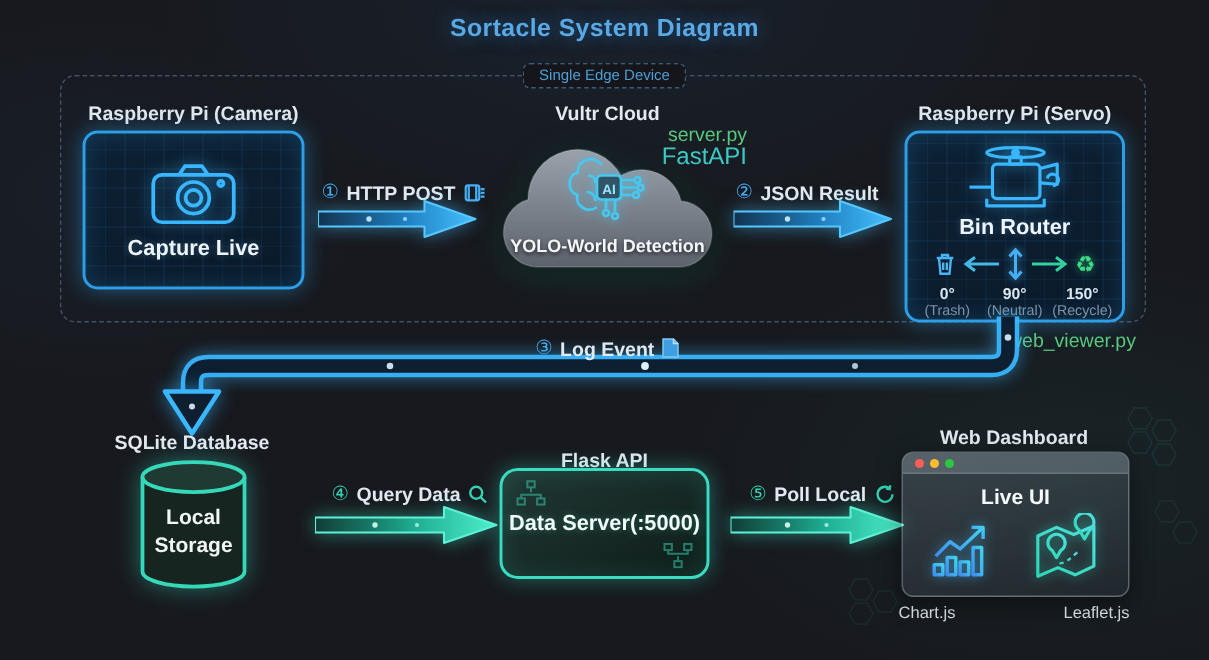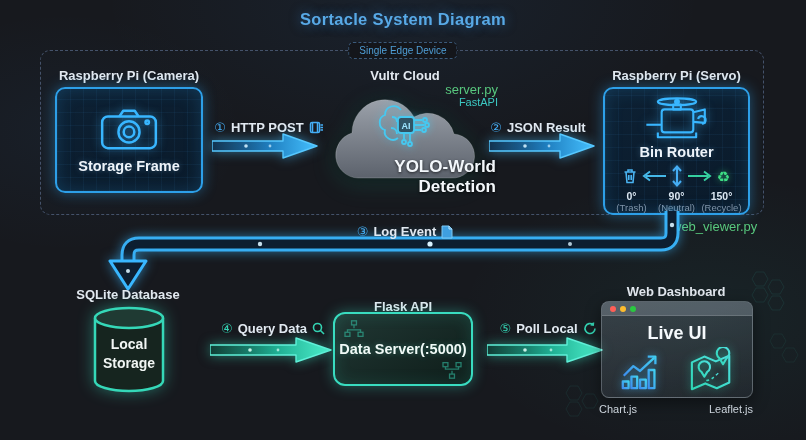--- a/index.html
+++ b/index.html
@@ -24,31 +24,31 @@
   .node-title { position:absolute; font-size:13px; font-weight:600; color:#e3e9f0; text-align:center; }
   .blue-box { position:absolute; border-radius:10px; border:2px solid #2d9fe8;
     background:
       repeating-linear-gradient(0deg, rgba(70,170,255,.06) 0 1px, transparent 1px 13px),
       repeating-linear-gradient(90deg, rgba(70,170,255,.06) 0 1px, transparent 1px 13px),
       linear-gradient(160deg,#0d2134,#0a1a2a);
     box-shadow:0 0 14px rgba(45,159,232,.45), inset 0 0 18px rgba(45,159,232,.22);
     display:flex; flex-direction:column; align-items:center; justify-content:center; }
   .box-label { font-size:14.5px; font-weight:600; color:#eef4fa; text-shadow:0 0 6px rgba(120,200,255,.3); }
   .green-tag { position:absolute; font-size:13px; color:#58c87e; text-align:center; }
-  .teal-tag  { position:absolute; font-size:11px; color:#3cc9c4; text-align:center; }
+  .teal-tag  { position:absolute; font-size:16px; color:#3cc9c4; text-align:center; }
   .gray-tag  { position:absolute; font-size:11px; color:#ccd4dc; text-align:center; }
   .arrow-label { position:absolute; display:flex; align-items:center; justify-content:center; gap:5px;
     font-size:13px; font-weight:600; color:#e2e9f1; white-space:nowrap; }
   .num-blue { color:#45aef5; font-weight:400; font-size:13px; }
   .num-teal { color:#34d2b2; font-weight:400; font-size:13px; }
   .flow-arrow { position:absolute; filter:drop-shadow(0 0 6px rgba(69,192,255,.55)); }
   .flow-arrow.teal { filter:drop-shadow(0 0 6px rgba(53,216,184,.55)); }
   .cloud-wrap { position:absolute; left:322px; top:86px; width:166px; height:97px; }
-  .cloud-text { position:absolute; left:314px; top:157px; width:182px; text-align:right;
-    font-size:17px; font-weight:600; color:#f3f7fb; text-shadow:0 1px 3px rgba(0,0,0,.7); }
+  .cloud-text { position:absolute; left:314px; top:157px; width:182px; text-align:center;
+    font-size:12px; font-weight:600; color:#f3f7fb; text-shadow:0 1px 3px rgba(0,0,0,.7); }
   .servo-deg { display:grid; grid-template-columns:repeat(3,45px); text-align:center; margin-top:3px; }
   .servo-deg .ang { font-size:10.5px; color:#dbe7f2; font-weight:600; }
   .servo-deg .nm  { font-size:9.5px; color:#7f93a8; }
   .icon-row { display:flex; align-items:center; gap:4px; margin-top:5px; }
   .recycle-glyph { font-size:15px; color:#3ddc84; line-height:1; text-shadow:0 0 6px rgba(61,220,132,.6); }
   .teal-box { position:absolute; left:333px; top:312px; width:140px; height:74px; border-radius:12px;
     border:2px solid #39dcc0;
     background:linear-gradient(150deg, rgba(42,86,74,.5), rgba(14,29,25,.95));
     box-shadow:0 0 14px rgba(57,220,192,.4), inset 0 0 16px rgba(57,220,192,.16);
     display:flex; flex-direction:row; align-items:center; justify-content:center; }
@@ -57,21 +57,21 @@
   .cyl-wrap { position:absolute; left:92px; top:305px; width:74px; height:90px;
     filter:drop-shadow(0 0 8px rgba(53,216,184,.45)); }
   .cyl-text { position:absolute; left:92px; top:335px; width:74px; text-align:center;
     font-size:14px; line-height:1.35; font-weight:700; color:#f1f6f4; }
   .browser { position:absolute; left:601px; top:301px; width:152px; height:97px; border-radius:8px;
     background:linear-gradient(165deg, rgba(160,175,190,.24), rgba(110,125,140,.10));
     border:1px solid rgba(230,240,250,.28); box-shadow:0 5px 16px rgba(0,0,0,.45); overflow:hidden; }
   .browser-bar { height:14px; background:rgba(200,215,228,.22); border-bottom:1px solid rgba(255,255,255,.14);
     display:flex; align-items:center; gap:4px; padding-left:8px; }
   .dot { width:6px; height:6px; border-radius:50%; }
-  .browser-title { text-align:center; margin-top:7px; font-size:18px; font-weight:600; color:#f5f9fc; }
+  .browser-title { text-align:center; margin-top:7px; font-size:14px; font-weight:600; color:#f5f9fc; }
   .browser-icons { display:flex; justify-content:space-between; padding:3px 16px 0 16px; }
   .pipe { position:absolute; left:100px; top:205px; }
   .hexdec { position:absolute; opacity:.6; }
 </style>
 </head>
 <body>
 
 <div class="canvas">
 
   <svg width="0" height="0" style="position:absolute">
@@ -130,21 +130,21 @@
 
   <div class="node-title" style="left:55px; top:68px; width:148px">Raspberry Pi (Camera)</div>
   <div class="blue-box" style="left:55px; top:87px; width:148px; height:106px">
     <svg width="62" height="46" viewBox="0 0 64 48" fill="none" stroke="#38b6ff" stroke-width="2.6" stroke-linejoin="round" style="filter:drop-shadow(0 0 5px rgba(56,182,255,.6))">
       <path d="M22 11 l4-6 h12 l4 6"></path>
       <rect x="4" y="11" width="56" height="33" rx="6"></rect>
       <circle cx="32" cy="27" r="11"></circle>
       <circle cx="32" cy="27" r="5.5"></circle>
       <circle cx="51" cy="17" r="1.8"></circle>
     </svg>
-    <div class="box-label" style="margin-top:6px">Storage Frame</div>
+    <div class="box-label" style="margin-top:6px">Capture Live</div>
   </div>
 
   <div class="arrow-label" style="left:206px; top:120px; width:126px">
     <span class="num-blue">①</span>
     <span>HTTP POST</span>
     <svg width="15" height="13" viewBox="0 0 15 13" fill="none" stroke="#45aef5" stroke-width="1.5">
       <rect x="1.5" y="1.5" width="9" height="10" rx="1.5"></rect>
       <path d="M3.5 1.5 v10 M8.5 1.5 v10 M11.5 4 h2.5 M11.5 6.5 h2.5 M11.5 9 h2.5"></path>
     </svg>
   </div>

